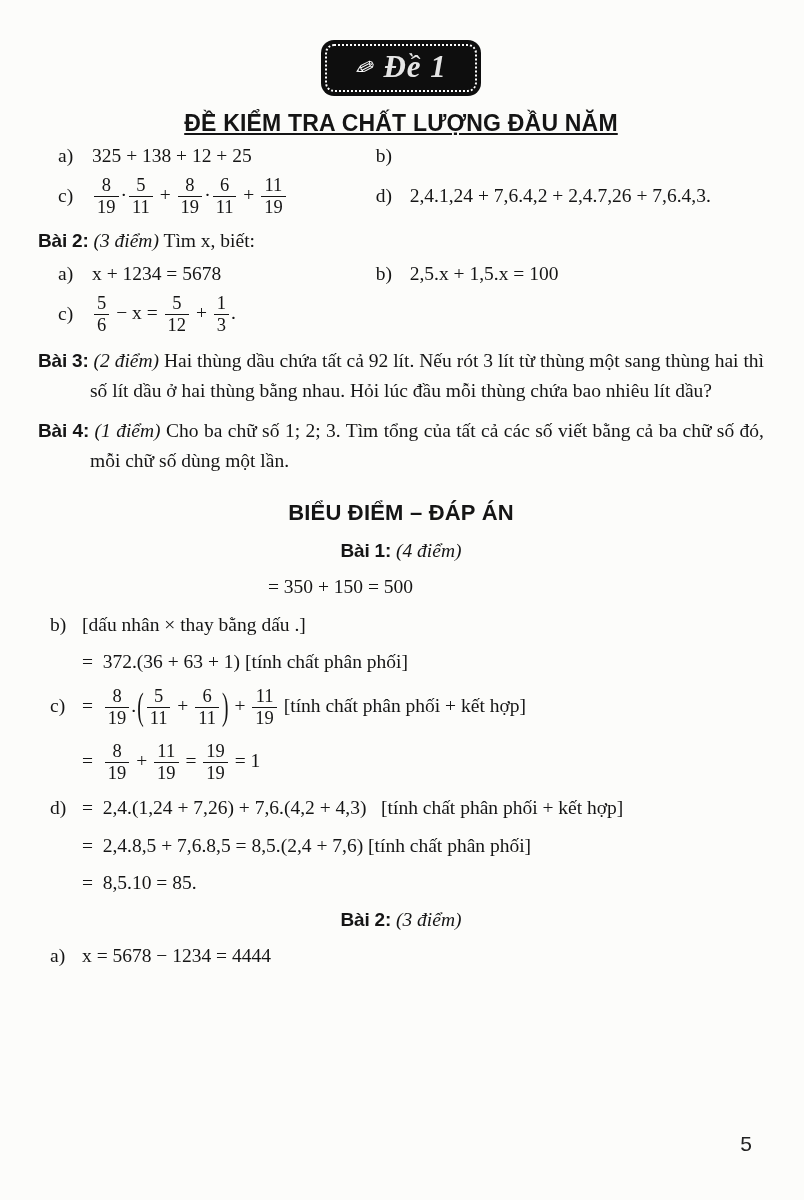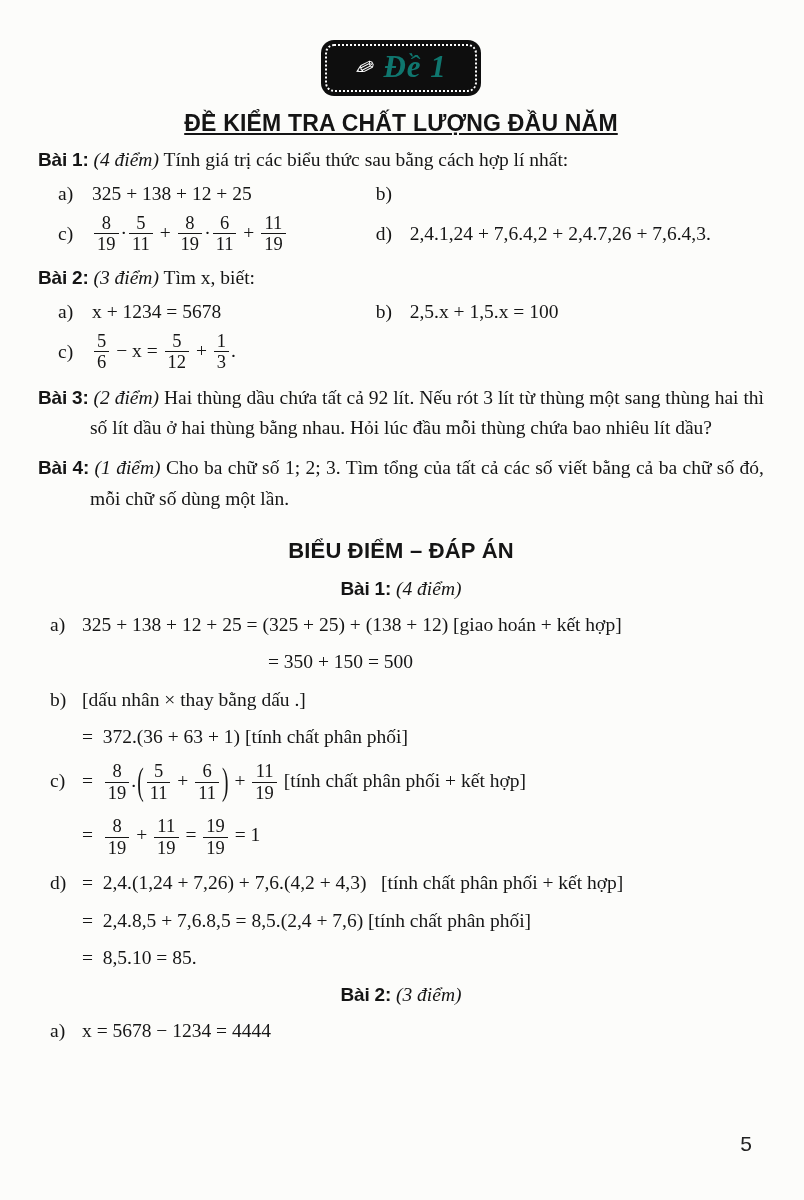--- a/index.html
+++ b/index.html
@@ -30,21 +30,21 @@
   .badge::before {
     content:""; position:absolute; inset:4px;
     border:2px dotted #ffffff; border-radius:9px;
     pointer-events:none;
   }
   .badge .pencil {
     color:#fff; font-size:23px; line-height:1;
     display:inline-block; transform:scaleX(-1) rotate(-18deg);
   }
   .badge .badge-label {
-    color:#0f766e; font-size:31px; line-height:1;
+    color:#e5e5e5; font-size:31px; line-height:1;
     font-style:italic; font-weight:bold;
     font-family:"Liberation Serif", serif;
     letter-spacing:1px; padding-bottom:4px;
   }
 
   
   .exam-title {
     text-align:center;
     font-family:"Liberation Sans", sans-serif;
     font-weight:bold; font-size:23px;
@@ -110,21 +110,20 @@
 
   <div class="badge">
     <span class="pencil">✎</span>
     <span class="badge-label">Đề 1</span>
   </div>
 
   <div class="exam-title">ĐỀ KIỂM TRA CHẤT LƯỢNG ĐẦU NĂM</div>
 
   <div id="problems">
       <div>
-        <p class="p-head"><span class="p-label">Bài 1:</span> <span class="p-points">(4 điểm)</span> <span class="p-intro">Tính giá trị các biểu thức sau bằng cách hợp lí nhất:</span></p>
         <div class="p-row">
           <div class="p-cell left">
             <span class="tag">a)</span>
             <span class="math">325 + 138 + 12 + 25</span>
           </div>
           <div class="p-cell">
             <span class="tag">b)</span>
           </div>
         </div>
         <div class="p-row">
@@ -187,21 +186,20 @@
       <div>
         <p class="hang"><span class="p-label">Bài 4:</span> <span class="p-points">(1 điểm)</span> Cho ba chữ số 1; 2; 3. Tìm tổng của tất cả các số viết bằng cả ba chữ số đó, mỗi chữ số dùng một lần.</p>
       </div>
     </div>
 
   <div class="answers-title">BIỂU ĐIỂM – ĐÁP ÁN</div>
 
   <div id="answers">
       <div>
         <p class="a-head"><span class="p-label">Bài 1:</span> <span class="p-points">(4 điểm)</span></p>
-        <div class="a-line"><span class="tag">a)</span><span class="math">325 + 138 + 12 + 25 = (325 + 25) + (138 + 12) [giao hoán + kết hợp]</span></div>
         <div class="a-line center"><span class="math">= 350 + 150 = 500</span></div>
         <div class="a-line"><span class="tag">b)</span><span class="math">[dấu nhân × thay bằng dấu .]</span></div>
         <div class="a-line indent"><span class="math">=&nbsp;&nbsp;372.(36 + 63 + 1) [tính chất phân phối]</span></div>
         <div class="a-line"><span class="tag">c)</span><span class="math">=&nbsp;&nbsp;<span class="frac">
               <span class="num">8</span>
               <span class="den">19</span>
             </span>.<span class="bigp">(</span><span class="frac">
               <span class="num">5</span>
               <span class="den">11</span>
             </span> + <span class="frac">

